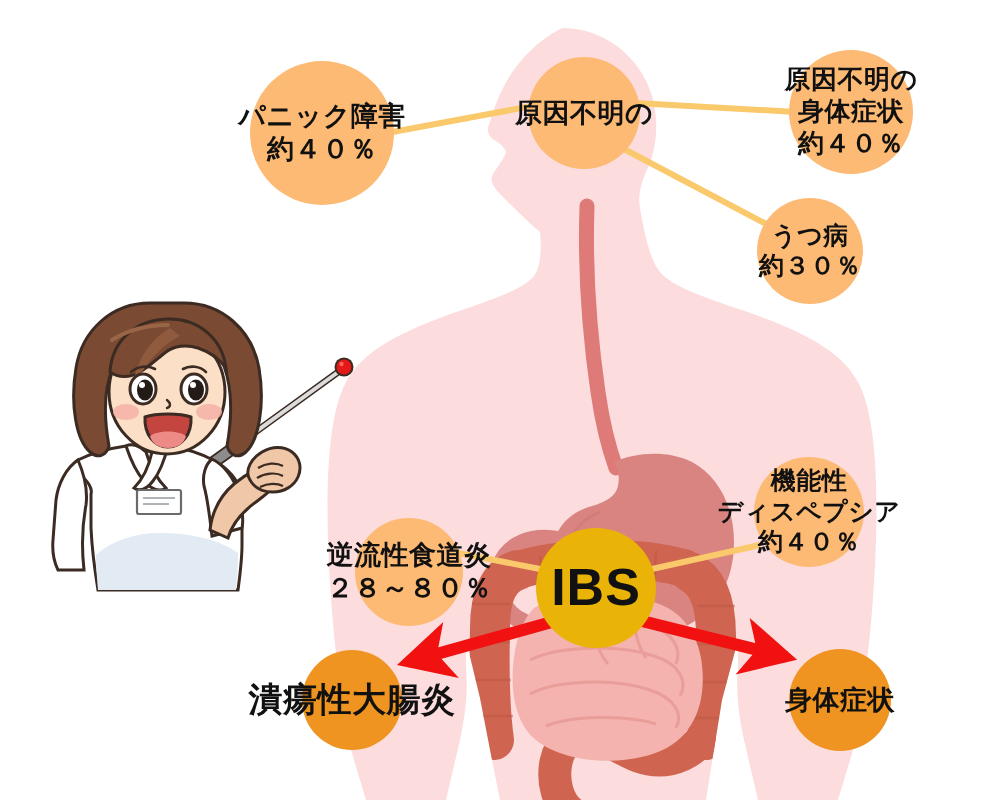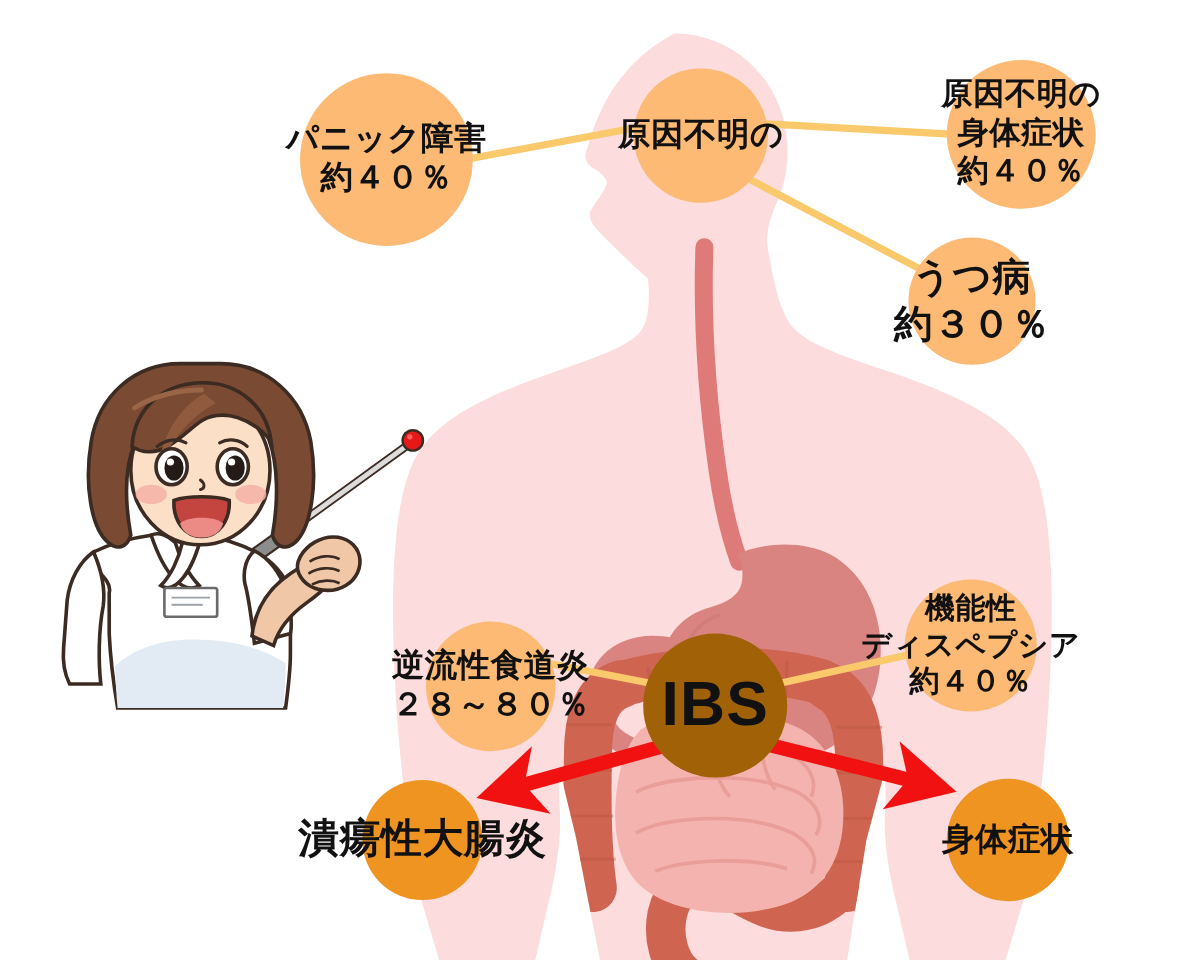--- a/index.html
+++ b/index.html
@@ -26,21 +26,21 @@
     justify-content: center;
     text-align: center;
     color: #111111;
     font-weight: bold;
     letter-spacing: 0.5px;
     line-height: 1.22;
     white-space: pre;
     user-select: none;
   }
   .bubble.light { background: #fdba74; }
-  .bubble.core  { background: #a16207; text-align: center; }
+  .bubble.core  { background: #eab308; text-align: center; }
   .bubble.deep  { background: #ef9420; }
   .bubble .txt { position: relative; z-index: 3; }
   .bubble.core .txt {
     font-size: 52px;
     font-weight: bold;
     letter-spacing: 1px;
     font-family: "Liberation Sans", sans-serif;
   }
 </style>
 </head>
@@ -256,31 +256,31 @@
     <div class="bubble light" style="left:528px;top:57px;width:112px;height:112px;font-size:27px;">
       <span class="txt">原因不明の</span>
     </div>
 
     <div class="bubble light" style="left:789px;top:50px;width:124px;height:124px;font-size:26px;">
       <span class="txt">原因不明の
 身体症状
 約４０％</span>
     </div>
 
-    <div class="bubble light" style="left:757px;top:198px;width:106px;height:106px;font-size:32px;">
+    <div class="bubble light" style="left:757px;top:198px;width:106px;height:106px;font-size:25px;">
       <span class="txt">うつ病
 約３０％</span>
     </div>
 
     <div class="bubble light" style="left:355px;top:518px;width:108px;height:108px;font-size:27px;">
       <span class="txt">逆流性食道炎
 ２８～８０％</span>
     </div>
 
-    <div class="bubble light" style="left:754px;top:483px;width:110px;height:110px;font-size:25px;justify-content:center;">
+    <div class="bubble light" style="left:754px;top:457px;width:110px;height:110px;font-size:25px;justify-content:center;">
       <span class="txt">機能性
 ディスペプシア
 約４０％</span>
     </div>
 
     <div class="bubble core" style="left:536px;top:528px;width:120px;height:120px;">
       <span class="txt">IBS</span>
     </div>
 
     <div class="bubble deep" style="left:302px;top:650px;width:100px;height:100px;font-size:34px;">

